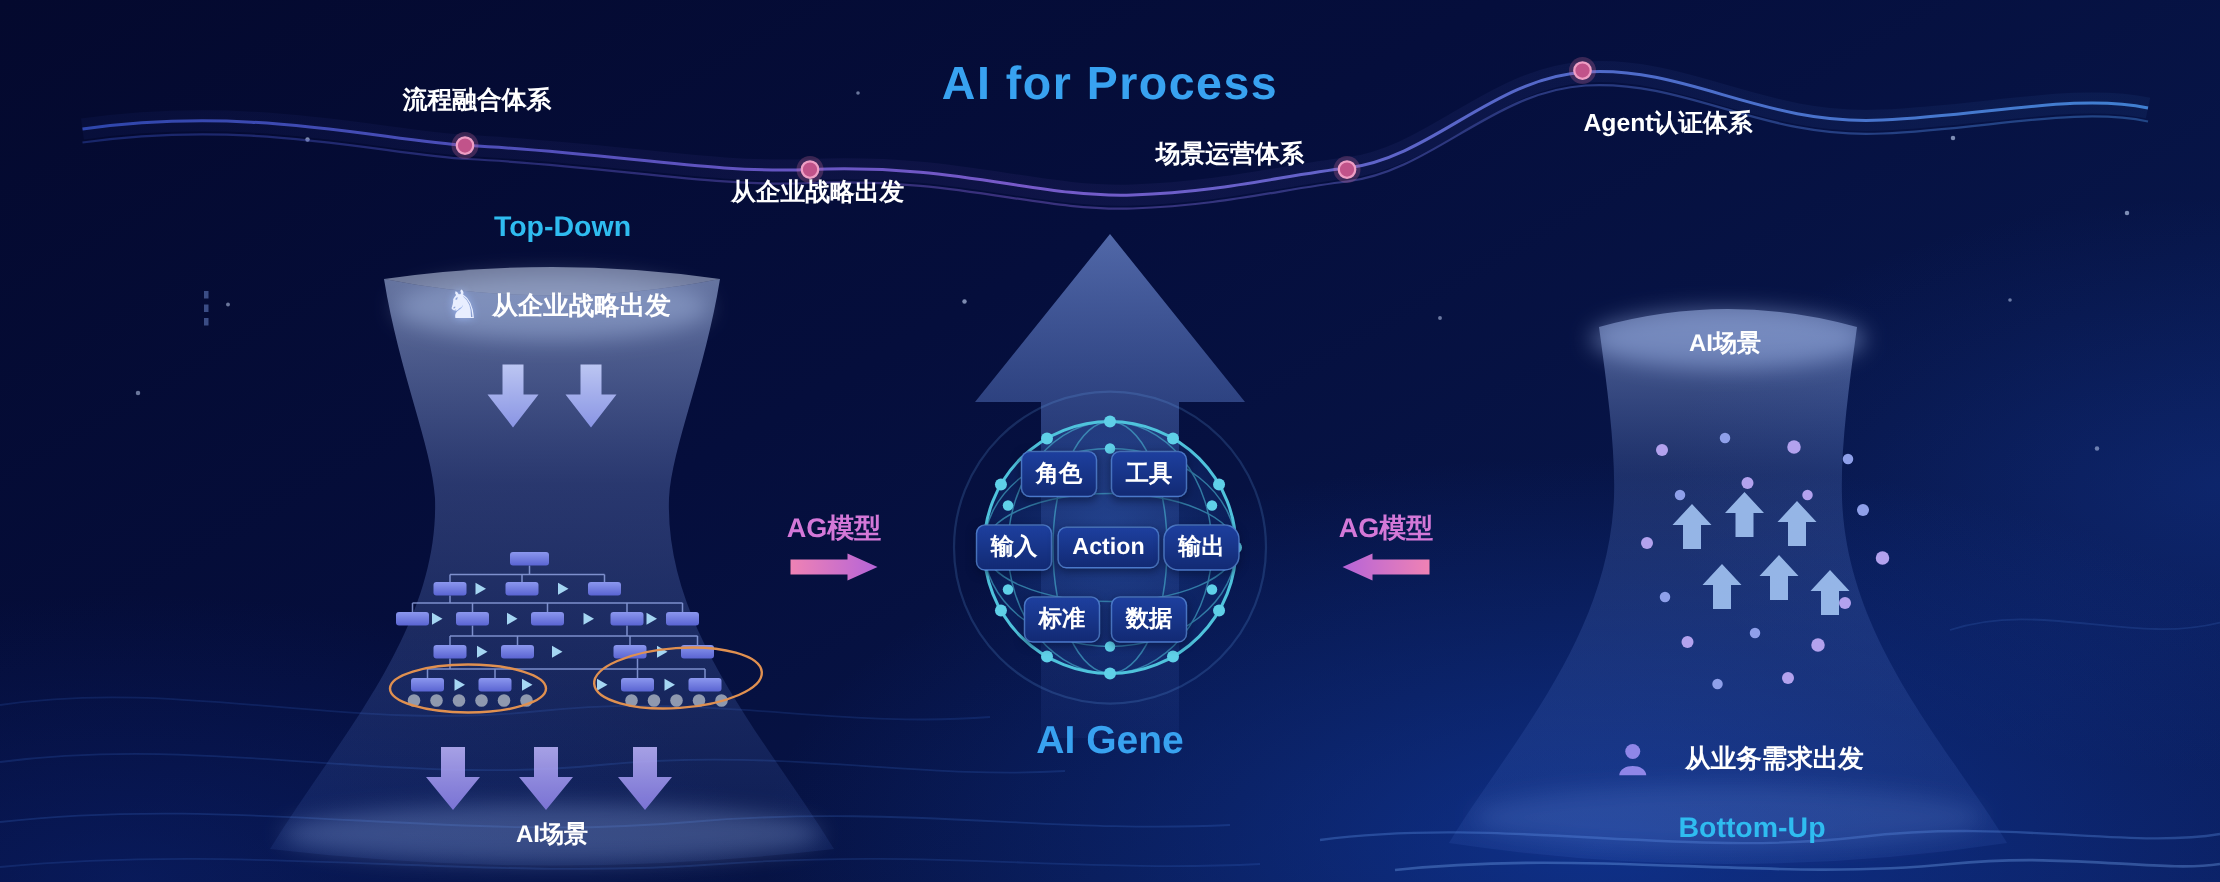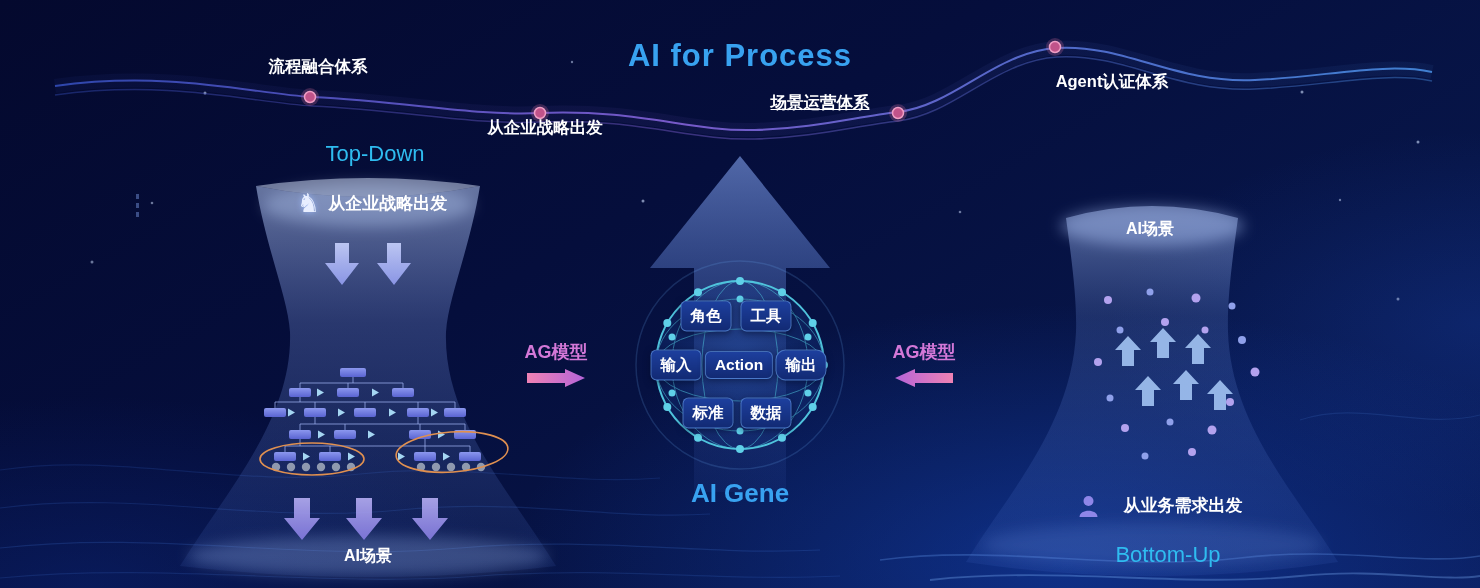--- a/index.html
+++ b/index.html
@@ -11,21 +11,21 @@
       radial-gradient(900px 420px at 72% 96%, rgba(22,74,196,.48), rgba(22,74,196,0) 62%),
       radial-gradient(700px 320px at 6% 100%, rgba(16,50,150,.32), rgba(16,50,150,0) 60%),
       radial-gradient(620px 320px at 100% 55%, rgba(32,84,205,.22), rgba(32,84,205,0) 60%),
       linear-gradient(150deg,#04092e 0%,#050e3c 40%,#071548 70%,#0a1d5c 100%);
   }
   .abs{ position:absolute; }
   .ctr{ transform:translateX(-50%); }
   svg.decor{ position:absolute; left:0; top:0; }
   .title{ left:740px; top:38px; font-size:31px; font-weight:bold; color:#38a2f0; letter-spacing:1px; white-space:nowrap; }
   .nodelabel{ font-size:16.5px; font-weight:bold; color:#fff; white-space:nowrap; }
-  .heading-cyan{ font-size:22px; font-weight:normal; color:#2fbcf0; white-space:nowrap;text-align:right; }
+  .heading-cyan{ font-size:19px; font-weight:bold; color:#2fbcf0; white-space:nowrap;text-align:right; }
   .strategy{ left:372px; top:190px; display:flex; align-items:center; gap:8px; transform:translateX(-50%); }
   .knight{ font-size:26px; line-height:1; color:#e8eeff; text-shadow:0 0 6px rgba(160,190,255,.8); }
   .bold-white{ font-size:17px; font-weight:bold; color:#fff; white-space:nowrap; }
   .pill{ left:368px; top:318px; transform:translateX(-50%); background:#fff; border-radius:16px;
          padding:6px 18px; font-size:15px; font-weight:bold; color:#172a70; white-space:nowrap;
          box-shadow:0 0 14px rgba(150,180,255,.45); }
   .scene-label{ font-size:16px; font-weight:bold; color:#fff; white-space:nowrap; }
   .ag{ font-size:18px; font-weight:bold; color:#d478d8; white-space:nowrap; }
   .ai-gene{ left:740px; top:478px; font-size:26px; font-weight:bold; color:#38a2f0; white-space:nowrap; }
   .chip{ position:absolute; transform:translate(-50%,-50%);
@@ -287,21 +287,21 @@
       <path d="M0,-5 H38 V-9 L58,0 L38,9 V5 H0 Z" fill="url(#gPink)"></path>
     </g>
     <g transform="translate(953,378) scale(-1,1)">
       <path d="M0,-5 H38 V-9 L58,0 L38,9 V5 H0 Z" fill="url(#gPink)"></path>
     </g>
   </svg>
 
   <div class="abs ctr title">AI for Process</div>
   <div class="abs ctr nodelabel" style="left:318px; top:56px;">流程融合体系</div>
   <div class="abs ctr nodelabel" style="left:545px; top:117px;">从企业战略出发</div>
-  <div class="abs ctr nodelabel" style="left:820px; top:92px;text-decoration:underline;">场景运营体系</div>
+  <div class="abs ctr nodelabel" style="left:820px; top:92px;">场景运营体系</div>
   <div class="abs ctr nodelabel" style="left:1112px; top:71px;">Agent认证体系</div>
 
   <div class="abs ctr heading-cyan" style="left:375px; top:141px;">Top-Down</div>
   <div class="abs strategy">
     <span class="knight">♞</span>
     <span class="bold-white">从企业战略出发</span>
   </div>
   <div class="abs ctr scene-label" style="left:368px; top:546px;">AI场景</div>
 
   <div class="abs ctr ag" style="left:556px; top:340px;">AG模型</div>

